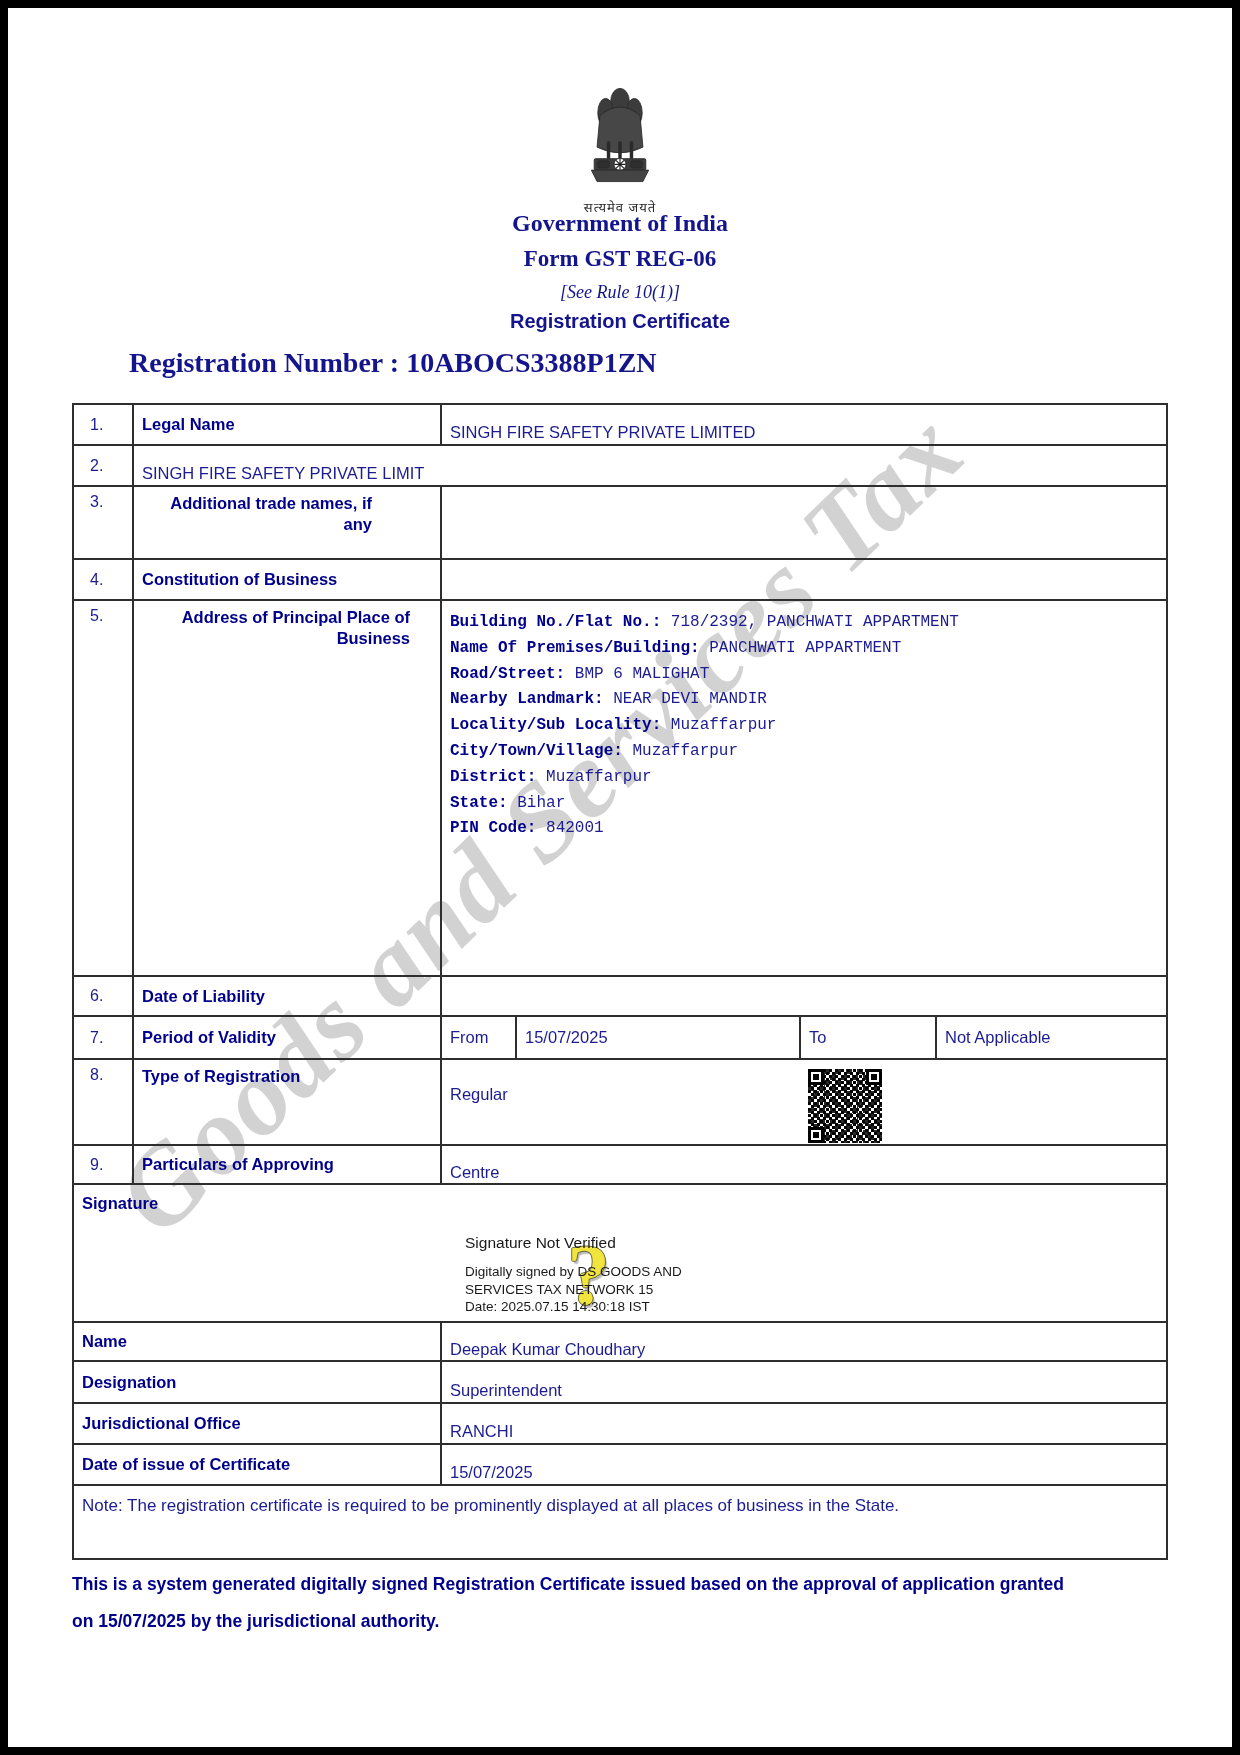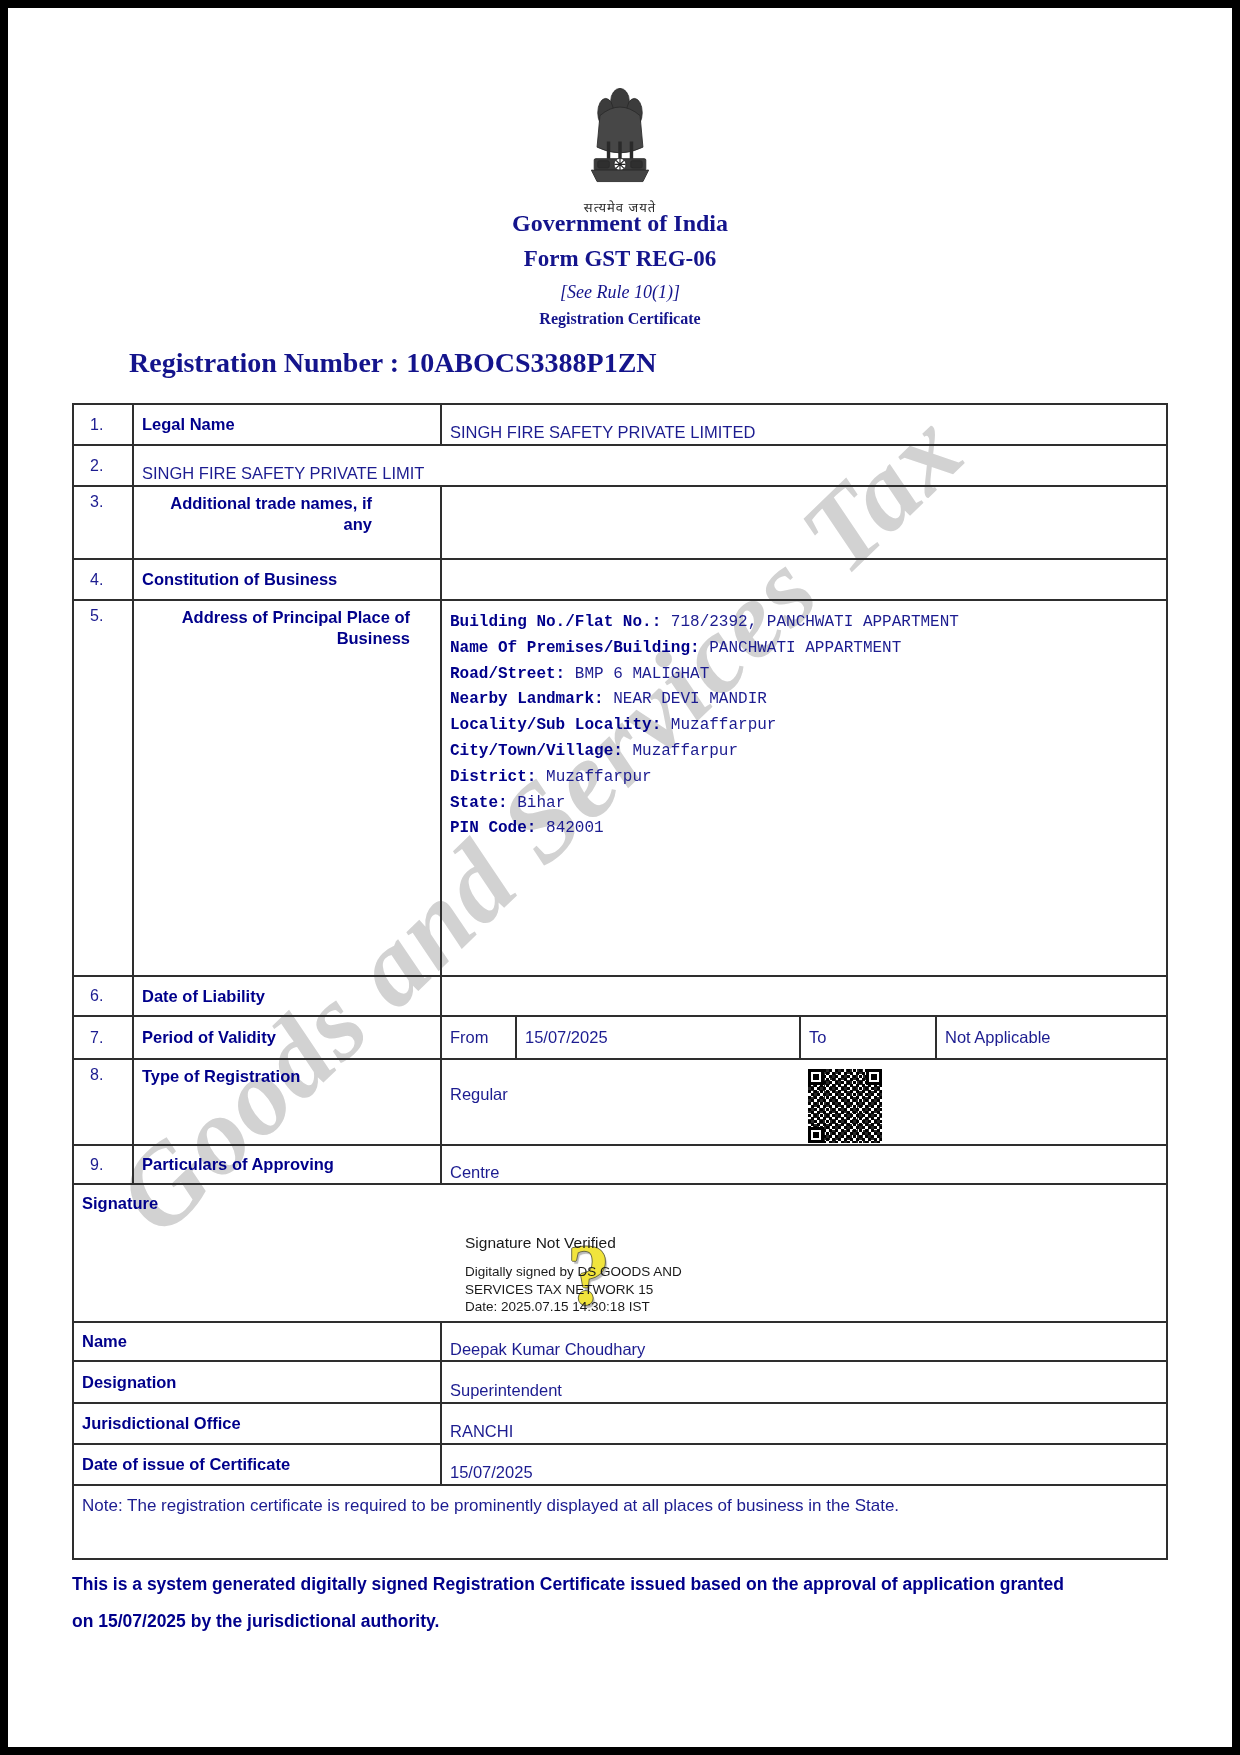--- a/index.html
+++ b/index.html
@@ -11,21 +11,21 @@
              transform:rotate(-44deg);white-space:nowrap;z-index:0;
              font-family:"Liberation Serif",serif;font-style:italic;font-weight:bold;
              font-size:110px;color:#d2d2d2;letter-spacing:2px;line-height:125px;}
   
   .hdr-center{position:absolute;left:0;width:100%;text-align:center;z-index:2;}
   .emblem{position:absolute;left:577px;top:84px;width:86px;height:112px;z-index:2;}
   .motto{top:198px;font-size:13px;color:#2b2b2b;letter-spacing:1px;}
   .t1{top:210px;font-family:"Liberation Serif",serif;font-weight:bold;font-size:24px;color:#14148c;}
   .t2{top:246px;font-family:"Liberation Serif",serif;font-weight:bold;font-size:23px;color:#14148c;}
   .t3{top:282px;font-family:"Liberation Serif",serif;font-style:italic;font-size:18px;color:#14148c;}
-  .t4{top:310px;font-family:Liberation Serif, serif;font-weight:bold;font-size:16px;color:#14148c;}
+  .t4{top:310px;font-family:Liberation Sans, sans-serif;font-weight:bold;font-size:20px;color:#14148c;}
   .regnum{position:absolute;left:129px;top:347px;z-index:2;font-family:"Liberation Serif",serif;
           font-weight:bold;font-size:28px;color:#14148c;}
   
   .tbl{position:absolute;left:72px;top:403px;width:1096px;z-index:2;border:2px solid #2e2e2e;
        box-sizing:border-box;background:transparent;}
   .row{display:flex;box-sizing:border-box;border-top:2px solid #2e2e2e;position:relative;}
   .row.first{border-top:none;}
   .cell{box-sizing:border-box;position:relative;}
   .rb{border-right:2px solid #2e2e2e;}
   .c-num{width:60px;padding:0 0 0 16px;display:flex;align-items:center;}

